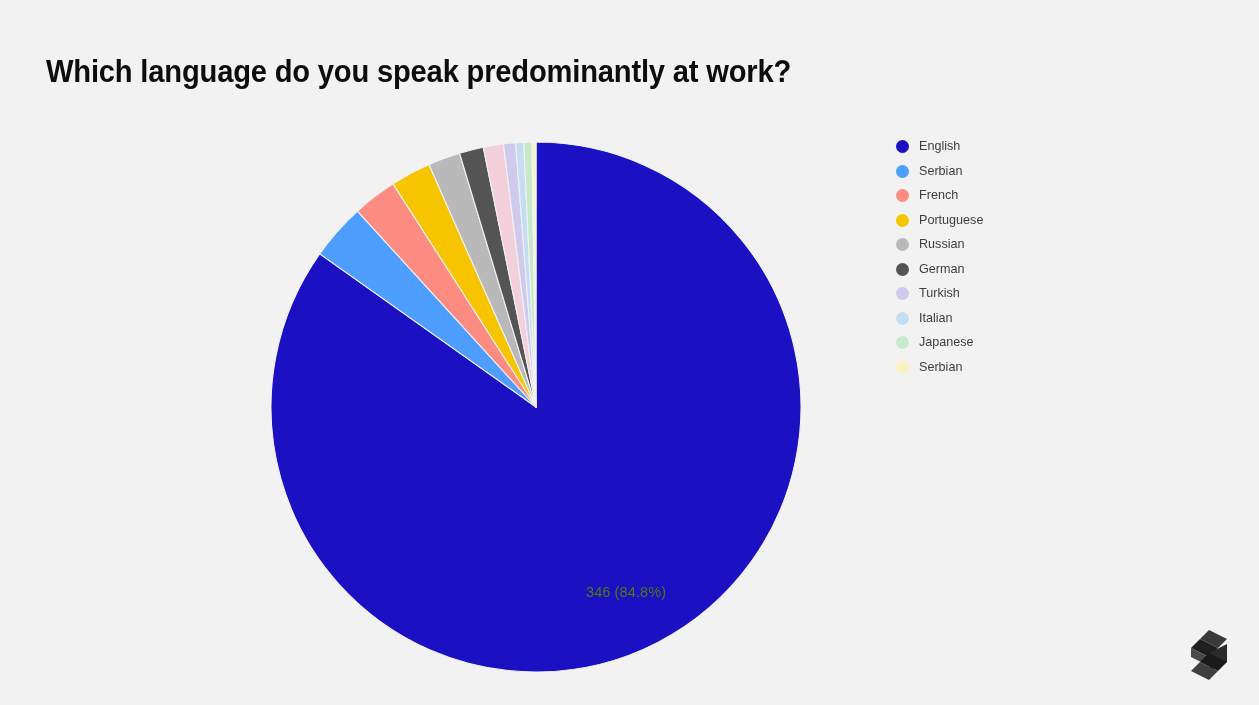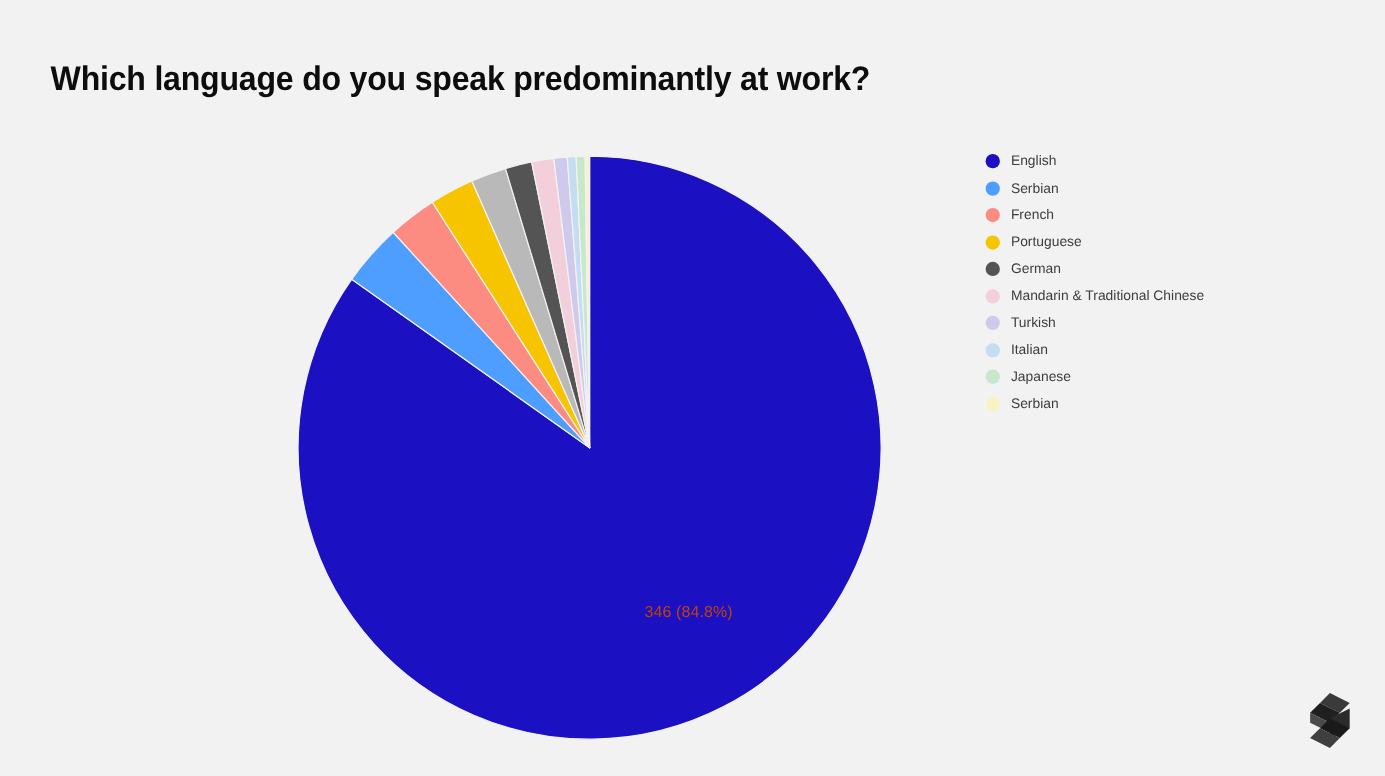--- a/index.html
+++ b/index.html
@@ -46,23 +46,23 @@
     top: 0;
   }
   .pie-slice {
     stroke: #f2f2f2;
     stroke-width: 1.1;
     stroke-linejoin: round;
   }
   #pie-label {
     position: absolute;
     left: 586px;
-    top: 549px;
+    top: 584px;
     font-size: 14.5px;
-    color: #c2410c;
+    color: #4d7c0f;
     white-space: nowrap;
     letter-spacing: 0.1px;
     text-align: right;
   }
   #legend {
     position: absolute;
     left: 896px;
     top: 140px;
     width: 330px;
   }
@@ -128,26 +128,26 @@
       </div>
       <div class="legend-item">
         <span class="legend-swatch" style="background: rgb(252, 139, 130);"></span>
         <span class="legend-label">French</span>
       </div>
       <div class="legend-item">
         <span class="legend-swatch" style="background: rgb(247, 196, 0);"></span>
         <span class="legend-label">Portuguese</span>
       </div>
       <div class="legend-item">
+        <span class="legend-swatch" style="background: rgb(185, 185, 185);"></span>
+        <span class="legend-label">Russian</span>
+      </div>
+      <div class="legend-item">
         <span class="legend-swatch" style="background: rgb(84, 84, 84);"></span>
         <span class="legend-label">German</span>
-      </div>
-      <div class="legend-item">
-        <span class="legend-swatch" style="background: rgb(242, 207, 218);"></span>
-        <span class="legend-label">Mandarin &amp; Traditional Chinese</span>
       </div>
       <div class="legend-item">
         <span class="legend-swatch" style="background: rgb(207, 202, 236);"></span>
         <span class="legend-label">Turkish</span>
       </div>
       <div class="legend-item">
         <span class="legend-swatch" style="background: rgb(197, 221, 243);"></span>
         <span class="legend-label">Italian</span>
       </div>
       <div class="legend-item">

